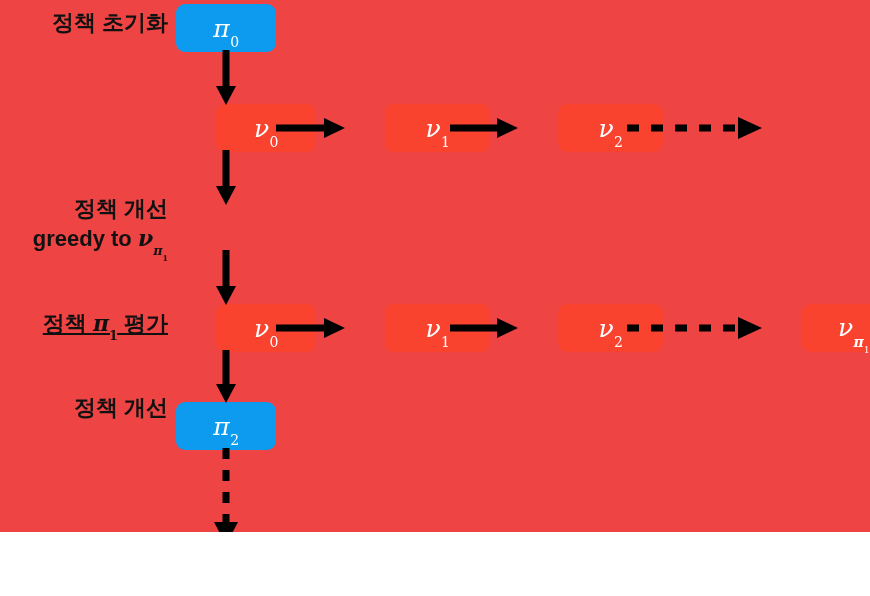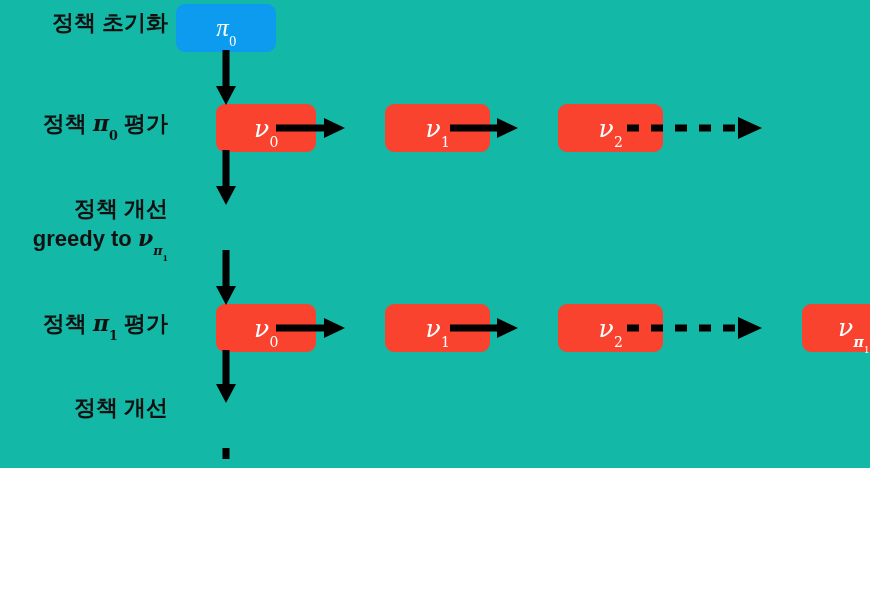--- a/index.html
+++ b/index.html
@@ -6,22 +6,22 @@
     margin: 0;
     padding: 0;
     background: #ffffff;
   }
   body {
     font-family: "Liberation Sans", sans-serif;
   }
   #canvas {
     position: relative;
     width: 870px;
-    height: 468px;
-    background: #14b8a6;
+    height: 532px;
+    background: #ef4444;
     overflow: hidden;
   }
   
   .row-label {
     position: absolute;
     text-align: right;
     color: #111111;
     font-size: 22px;
     font-weight: 700;
     line-height: 1.18;
@@ -36,21 +36,20 @@
     border-radius: 9px;
     color: #ffffff;
     font-family: "DejaVu Serif", serif;
     font-style: italic;
     font-size: 25px;
     letter-spacing: 0;
     box-sizing: border-box;
   }
   .node.policy {
     background: #0d9bf0;
-    font-family: Liberation Serif, serif;
   }
   .node.value {
     background: #f9432f;
     margin-left: 40px;
   }
   .sym {
     display: inline-block;
     position: relative;
     white-space: nowrap;
   }
@@ -105,32 +104,29 @@
 </style>
 </head>
 <body>
 
 <div id="canvas">
 
   <div class="row-label" style="left:8px; top:10px; width:160px;">
     <span>정책 초기화</span>
   </div>
 
-  <div class="row-label" style="left:8px; top:111px; width:160px;">
-    <span>정책 </span><span class="mini"><span>π</span><sub>0</sub></span><span> 평가</span>
-  </div>
 
   <div class="row-label" style="left:8px; top:196px; width:160px;">
     <div>정책 개선</div>
     <div style="margin-top:4px;">
       <span>greedy to </span><span class="mini"><span>ν</span><sub><span class="pi">π</span><sub>1</sub></sub></span>
     </div>
   </div>
 
-  <div class="row-label" style="left:8px; top:311px; width:160px;">
+  <div class="row-label" style="left:8px; top:311px; width:160px;text-decoration:underline;">
     <span>정책 </span><span class="mini"><span>π</span><sub>1</sub></span><span> 평가</span>
   </div>
 
   <div class="row-label" style="left:8px; top:395px; width:160px;">
     <div>정책 개선</div>
   </div>
 
 
   <div class="node policy" style="left:176px; top:4px; width:100px; height:48px;">
     <span class="sym"><span>π</span><sub>0</sub></span>
@@ -153,20 +149,23 @@
   <div class="node value" style="left:345px; top:304px; width:105px; height:48px;">
     <span class="sym"><span>ν</span><sub>1</sub></span>
   </div>
   <div class="node value" style="left:518px; top:304px; width:105px; height:48px;">
     <span class="sym"><span>ν</span><sub>2</sub></span>
   </div>
   <div class="node value" style="left:762px; top:304px; width:103px; height:48px;">
     <span class="sym"><span>ν</span><sub><span class="pi">π</span><sub>1</sub></sub></span>
   </div>
 
+  <div class="node policy" style="left:176px; top:402px; width:100px; height:48px;">
+    <span class="sym"><span>π</span><sub>2</sub></span>
+  </div>
 
   <div class="node policy" style="left:176px; top:545px; width:100px; height:48px;">
     <span class="sym"><span>π</span><sub style="top:0.18em;">∗</sub></span>
   </div>
 
   <svg class="arrow" style="left:212px; top:50px;" width="28" height="56">
     <line x1="14" y1="0" x2="14" y2="40" stroke-width="7"></line>
     <polygon points="14,55 4,36 24,36"></polygon>
   </svg>
 

